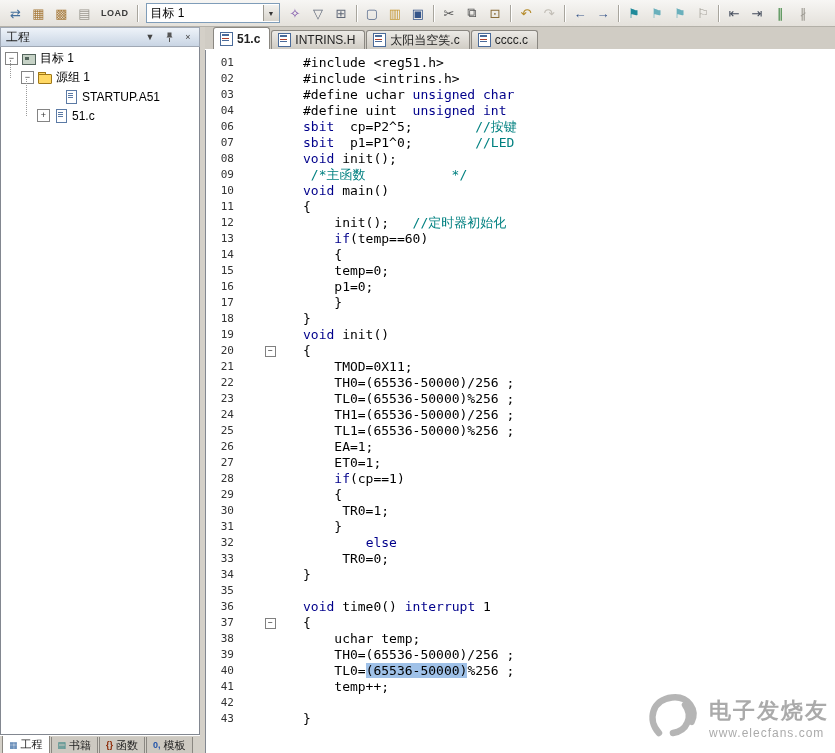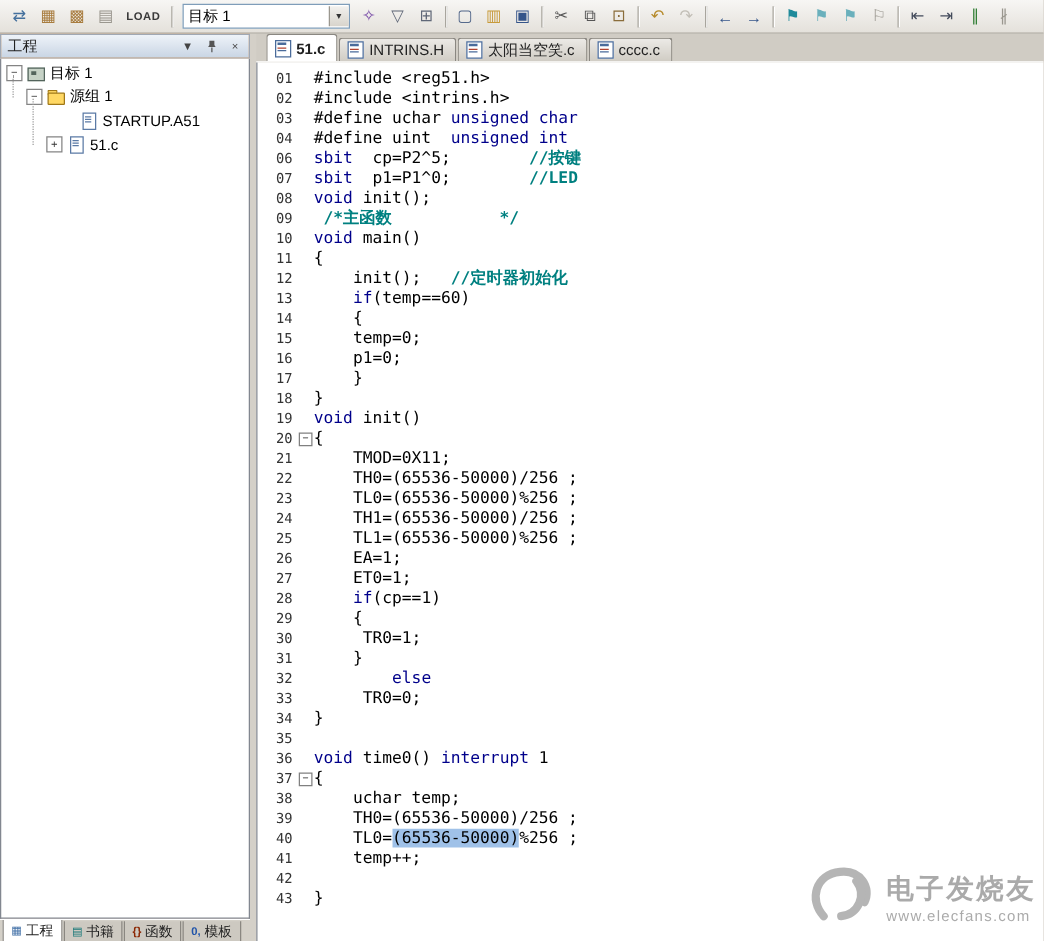--- a/index.html
+++ b/index.html
@@ -9,21 +9,21 @@
   .toolbar{height:26px;display:flex;align-items:center;padding:0 4px;background:linear-gradient(#f7f6f4,#e4e1db);border-bottom:1px solid #b3b0a8;}
   .tbi{width:21px;height:19px;display:flex;align-items:center;justify-content:center;font-size:13px;border:1px solid transparent;border-radius:2px;cursor:default;}
   .tb-sep{width:1px;height:17px;background:#a8a59d;border-right:1px solid #fff;margin:0 3px;}
   .tb-load{font-size:9px;font-weight:bold;color:#3a3a3a;border:1px solid transparent;padding:3px 4px;letter-spacing:.5px;}
   .tb-combo{width:132px;height:18px;background:#fff;border:1px solid #7f9db9;display:flex;align-items:center;font-size:12px;margin:0 4px;}
   .tb-combo-text{flex:1;padding:0 4px;color:#000;white-space:nowrap;overflow:hidden;}
   .tb-combo-arrow{width:15px;height:16px;background:linear-gradient(#f2f1ee,#d8d4cc);border-left:1px solid #9a978f;font-size:7px;display:flex;align-items:center;justify-content:center;color:#333;}
 
   
   .main{display:flex;height:727px;}
-  .left-panel{width:200px;display:flex;flex-direction:column;background:#fdba74;}
+  .left-panel{width:200px;display:flex;flex-direction:column;background:#a3a3a3;}
   .splitter{width:5px;background:#d4d0c8;cursor:col-resize;}
   .editor{flex:1;display:flex;flex-direction:column;min-width:0;}
 
   
   .panel-header{height:18px;display:flex;align-items:center;justify-content:space-between;padding:0 3px 0 5px;background:linear-gradient(#eef3f9,#c9d5e4);border:1px solid #a0a8b4;font-size:12px;color:#222;}
   .ph-btns{display:flex;align-items:center;gap:3px;}
   .ph-btn{width:14px;height:13px;display:flex;align-items:center;justify-content:center;font-size:9px;color:#444;border:1px solid transparent;}
   .tree{flex:1;background:#fff;border:1px solid #828790;border-top:none;margin:0;position:relative;overflow:hidden;padding-top:2px;}
   .tree-row{height:19px;display:flex;align-items:center;font-size:12px;white-space:nowrap;cursor:default;}
   .expander{width:11px;height:11px;flex:none;border:1px solid #848484;background:#fff;color:#333;font-size:9px;line-height:9px;display:flex;align-items:center;justify-content:center;margin-right:3px;}
@@ -49,28 +49,28 @@
   .tabbar{height:22px;background:#d0ccc4;display:flex;align-items:flex-end;padding-left:8px;border-bottom:1px solid #fff;}
   .etab{height:18px;display:flex;align-items:center;gap:4px;padding:0 9px 0 6px;margin-right:1px;font-size:12px;color:#222;background:linear-gradient(#eceae6,#d0ccc4);border:1px solid #8a8781;border-bottom:none;border-radius:3px 3px 0 0;cursor:default;}
   .etab.active{height:21px;background:#fff;font-weight:bold;}
   .tab-file-icon{width:11px;height:12px;flex:none;position:relative;background:#fff;border:1px solid #4a6b9a;}
   .tab-file-icon::before{content:"";position:absolute;left:1px;top:1px;width:7px;height:2px;background:#4a6b9a;}
   .tab-file-icon::after{content:"";position:absolute;left:1px;top:5px;width:7px;height:1px;background:#b0412f;box-shadow:0 2px 0 #4a6b9a;}
 
   
   .code-wrap{flex:1;background:#fff;position:relative;overflow:hidden;border-left:1px solid #828790;}
   .code-area{position:absolute;inset:5px 0 0 0;font-family:"DejaVu Sans Mono","Liberation Mono",monospace;font-size:13px;}
-  .code-line{display:flex;height:16px;line-height:16px;white-space:pre;}
+  .code-line{display:flex;height:16px;line-height:16px;white-space:pre;gap:26px;}
   .ln{width:28px;flex:none;text-align:right;color:#333;font-size:11px;padding-right:3px;}
   .foldcol{width:14px;flex:none;position:relative;}
   .foldbox{position:absolute;left:2px;top:3px;width:9px;height:9px;border:1px solid #808080;background:#fff;font-size:8px;line-height:8px;text-align:center;color:#333;}
   .ct{flex:1;color:#000;}
   .ct .p{color:#000;}
   .ct .k{color:#00008b;font-weight:normal;}
-  .ct .c{color:#008080;font-weight:bold;}
+  .ct .c{color:#008080;}
   .ct .sel{background:#9fc1e8;color:#000;}
 
   
   .watermark{position:absolute;right:6px;bottom:8px;display:flex;align-items:center;gap:8px;opacity:.85;pointer-events:none;}
   .wm-text{display:flex;flex-direction:column;align-items:flex-start;}
   .wm-brand{font-size:22px;font-weight:bold;color:#9c9c9c;letter-spacing:2px;}
   .wm-url{font-size:12px;color:#9c9c9c;letter-spacing:1px;}
 </style>
 </head>
 <body>

